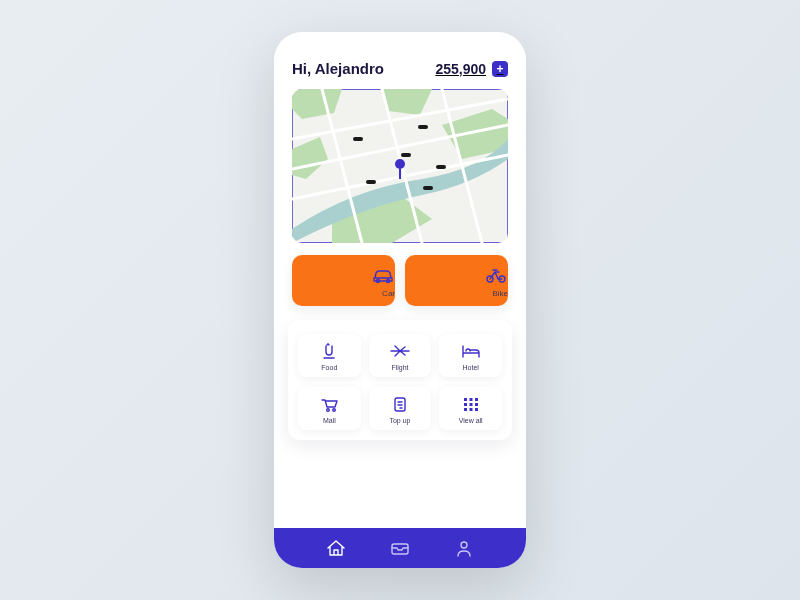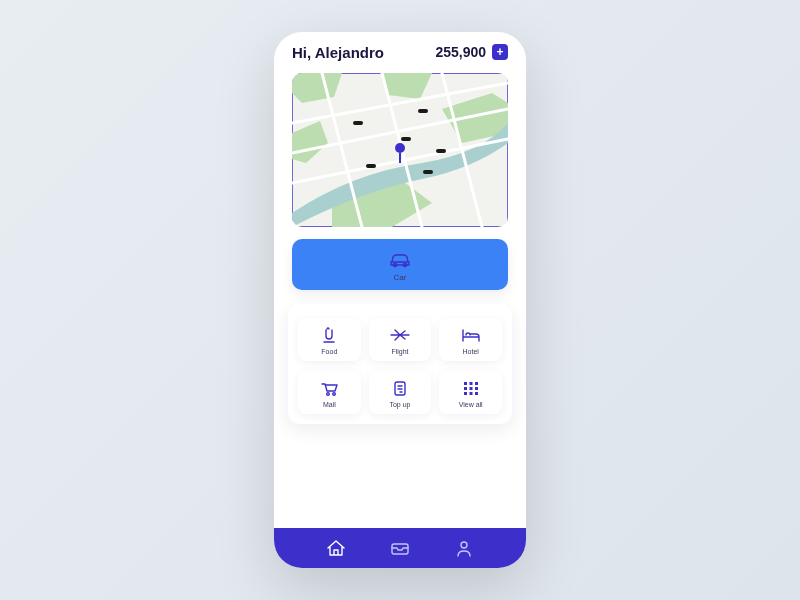--- a/index.html
+++ b/index.html
@@ -12,25 +12,25 @@
   .phone {
     width: 252px; height: 536px;
     background: #ffffff;
     border-radius: 28px;
     box-shadow: 0 20px 60px rgba(0,0,0,0.15);
     overflow: hidden;
     display: flex; flex-direction: column;
     position: relative;
   }
   .header {
-    display: flex; align-items: flex-start; justify-content: space-between;
-    padding: 12px 18px 12px 18px;
+    display: flex; align-items: flex-end; justify-content: space-between;
+    padding: 28px 18px 12px 18px;
   }
   .greeting { font-size: 15px; font-weight: 700; color: #1a1640; }
-  .points-wrap { display: flex; align-items: center; gap: 6px; }
+  .points-wrap { display: flex; align-items: center; gap: 6px; text-decoration: underline; }
   .points { font-size: 14px; font-weight: 700; color: #1a1640; }
   .add-btn {
     width: 16px; height: 16px; border-radius: 4px;
     background: #3d2fc9; color: #fff;
     display: flex; align-items: center; justify-content: center;
     font-size: 12px; font-weight: 700; cursor: pointer;
   }
   .map {
     margin: 0 18px; height: 154px; border-radius: 10px;
     background: #f1f2ed; position: relative; overflow: hidden;
@@ -42,24 +42,24 @@
   }
   .pin-head { width: 10px; height: 10px; border-radius: 50%; background: #3d2fc9; }
   .pin-tail { width: 2px; height: 10px; background: #3d2fc9; margin: 0 auto; }
   .car-ico { position: absolute; width: 12px; height: 8px; }
   .car-ico svg { width: 100%; height: 100%; }
 
   .row1 {
     display: flex; gap: 10px; padding: 12px 18px 8px 18px;
   }
   .card {
-    flex: 1; background: #3b82f6; border-radius: 10px;
+    flex: 1; background: #f97316; border-radius: 10px;
     box-shadow: 0 4px 12px rgba(20,20,60,0.08);
     padding: 10px 0 8px 0;
-    display: flex; flex-direction: column; align-items: center;
+    display: flex; flex-direction: column; align-items: flex-end;
     cursor: pointer;
   }
   .card .ico { width: 24px; height: 20px; display:flex; align-items:center; justify-content:center; }
   .card .lbl { font-size: 8px; color: #3a3760; margin-top: 4px; font-weight: 500; }
 
   .panel {
     margin: 6px 14px 0 14px; background: #fff;
     border-radius: 12px; box-shadow: 0 6px 18px rgba(20,20,60,0.08);
     padding: 14px 10px 10px 10px;
     display: grid; grid-template-columns: repeat(3, 1fr);
@@ -160,20 +160,30 @@
   <div class="row1">
     <div class="card">
       <div class="ico">
         <svg viewBox="0 0 24 18">
             <path d="M4 12 L5 7 Q6 5 8 5 L16 5 Q18 5 19 7 L20 12 M3 12 H21 V15 H3 Z"></path>
             <circle cx="7" cy="15" r="1.5"></circle>
             <circle cx="17" cy="15" r="1.5"></circle>
           </svg>
       </div>
       <div class="lbl">Car</div>
+    </div>
+    <div class="card">
+      <div class="ico">
+        <svg viewBox="0 0 24 18">
+            <circle cx="6" cy="13" r="3"></circle>
+            <circle cx="18" cy="13" r="3"></circle>
+            <path d="M6 13 L11 6 L15 6 M11 6 L14 13 L18 13 M9 4 L13 4"></path>
+          </svg>
+      </div>
+      <div class="lbl">Bike</div>
     </div>
   </div>
 
   <div class="panel">
     <div class="tile">
       <div class="ico">
         <svg viewBox="0 0 22 18">
             <path d="M9 3 Q10 1 11 3 M8 4 L8 10 Q8 13 11 13 Q14 13 14 10 L14 4 M6 16 H16"></path>
           </svg>
       </div>

